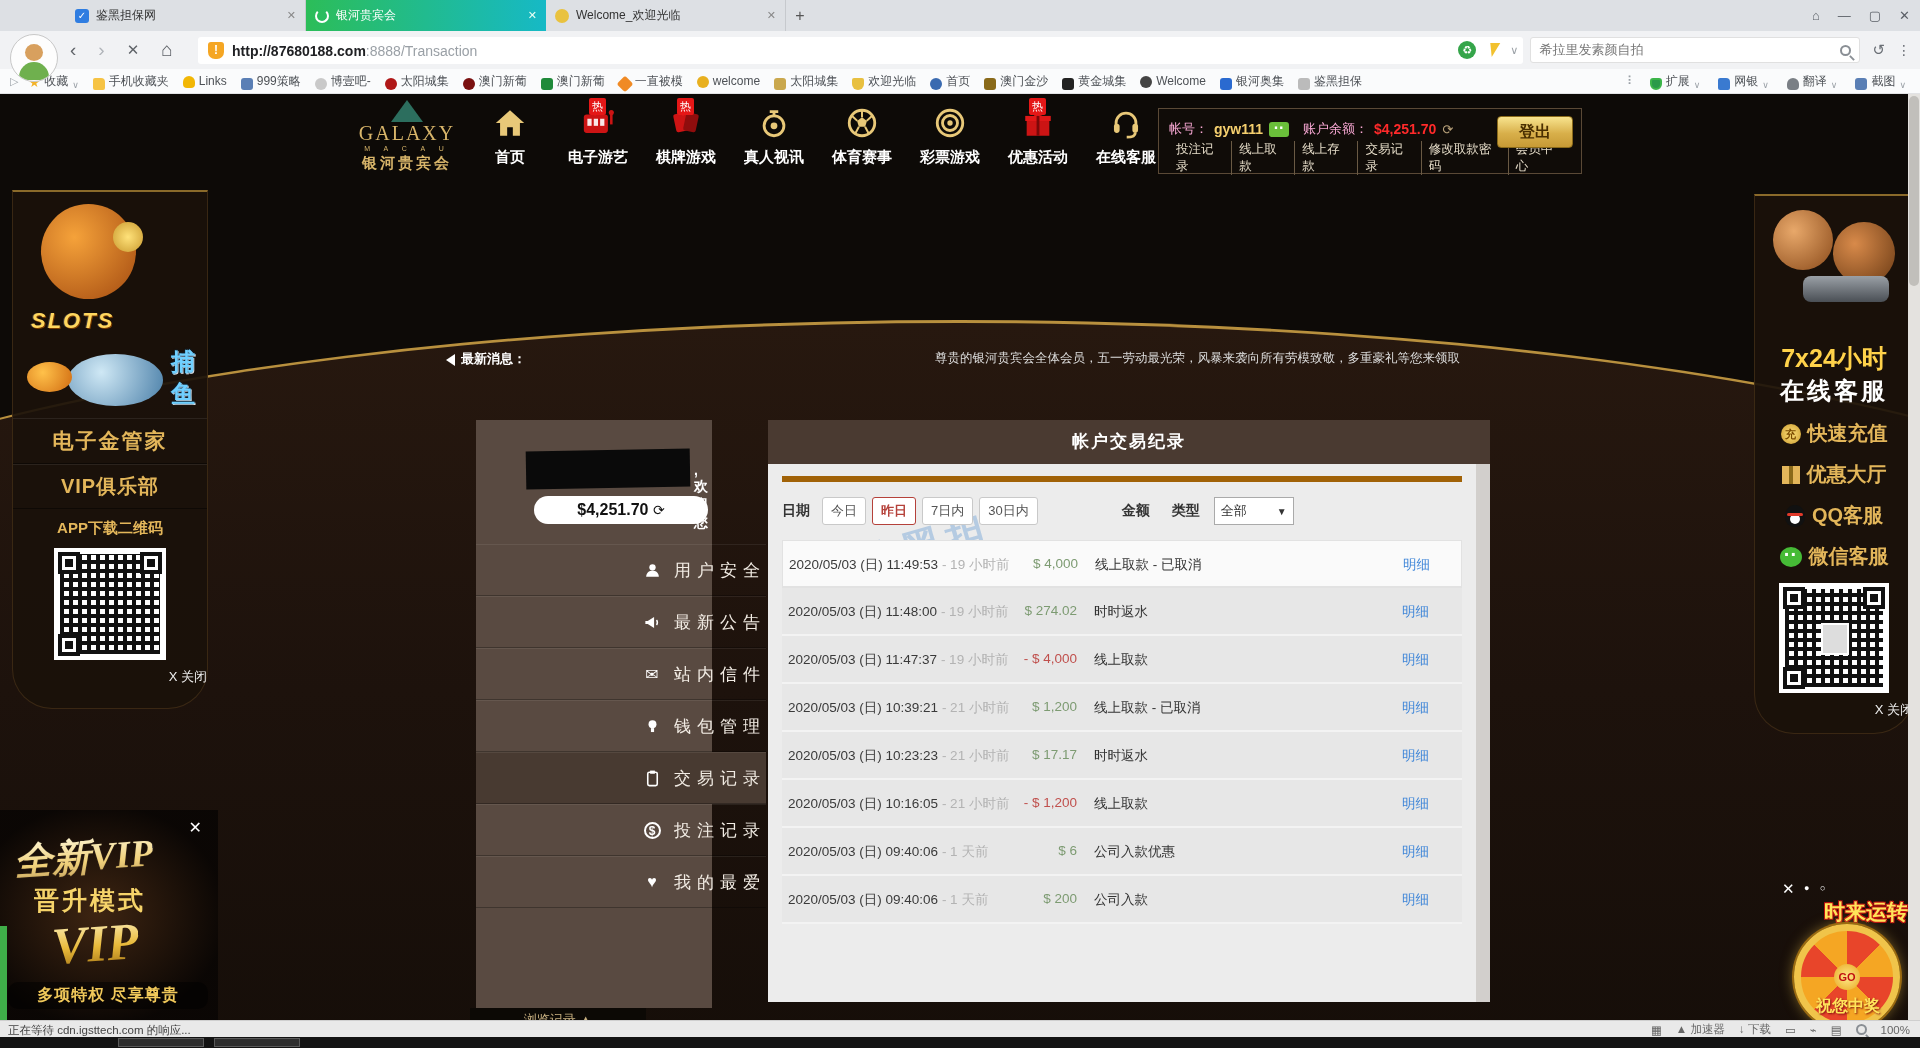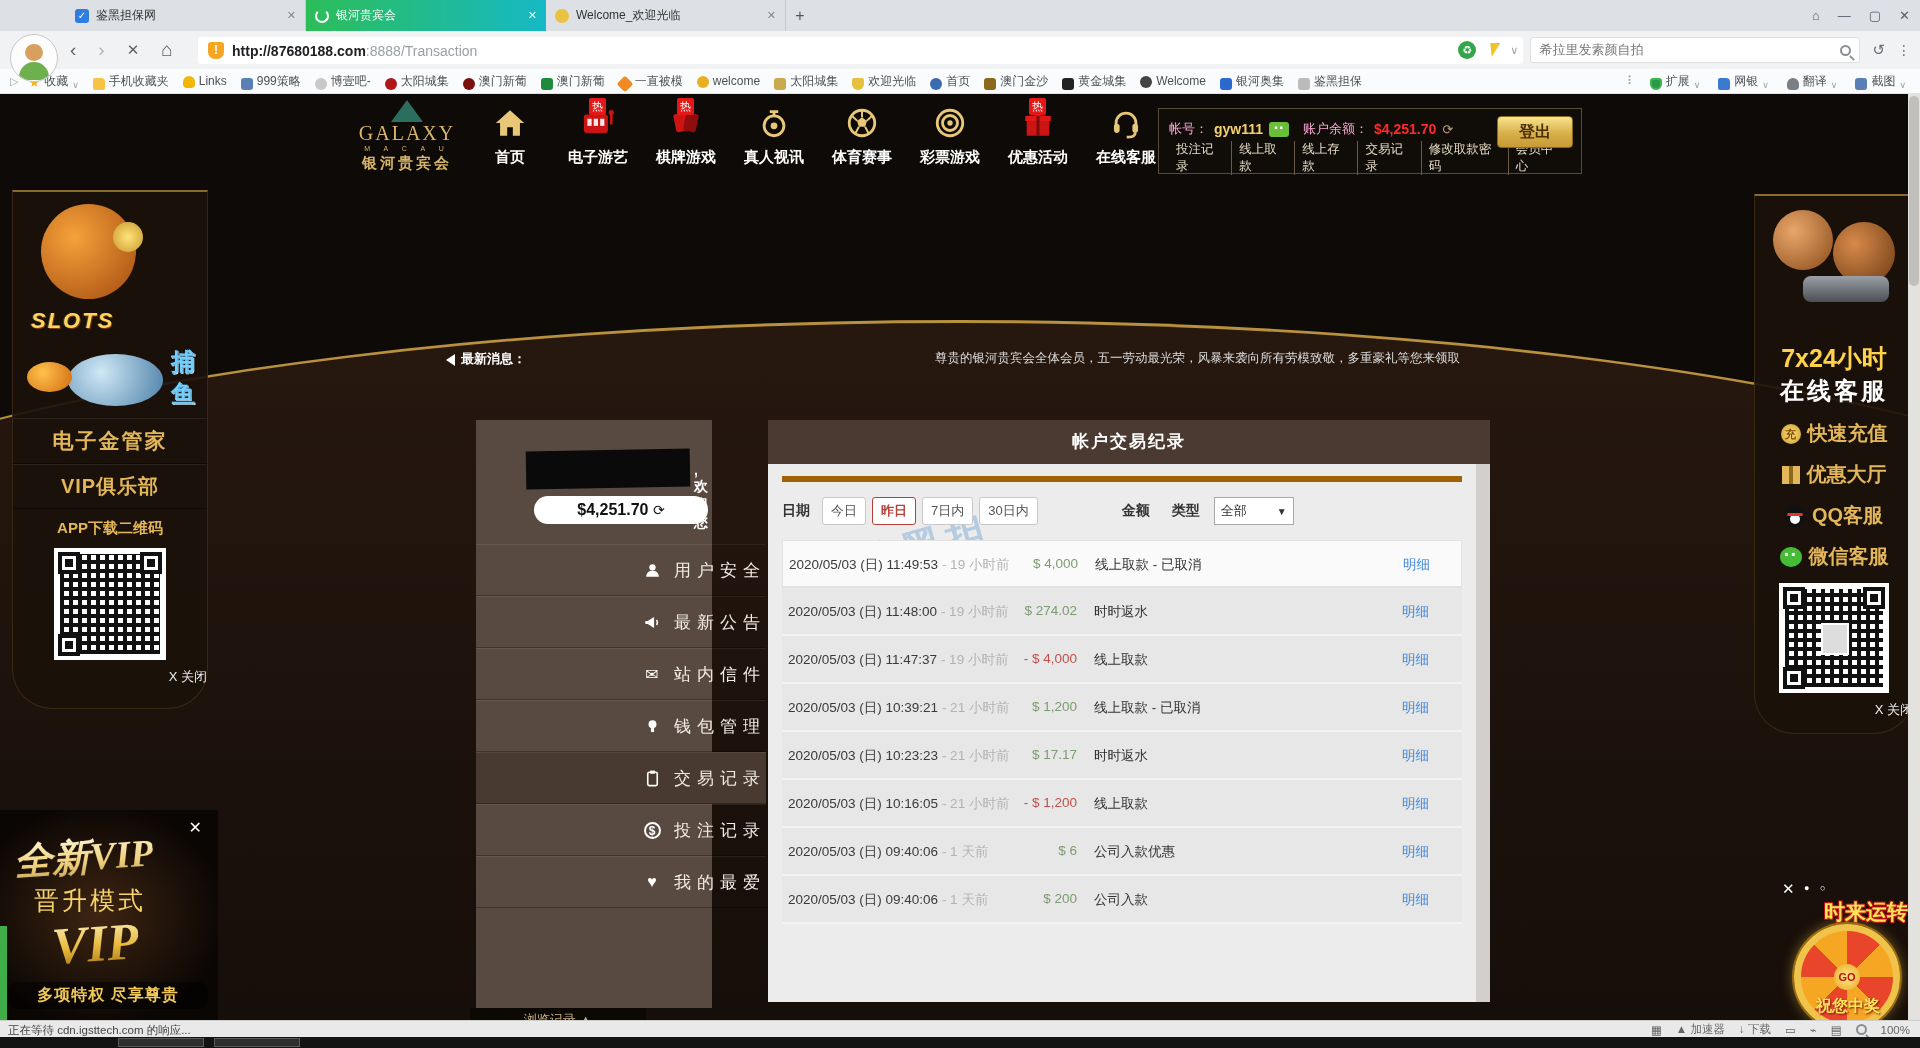--- a/index.html
+++ b/index.html
@@ -212,21 +212,21 @@
   .txrow .det { position:absolute; left:620px; top:15px; font-size:13.5px; color:#3f86d8; }
 
   
   .vippromo { position:absolute; left:0; top:716px; width:218px; height:210px; z-index:7;
               background:radial-gradient(ellipse at 45% 50%, rgba(64,38,18,.95), rgba(10,6,4,.96) 75%); }
   .vip-close { position:absolute; right:16px; top:8px; color:#fff; font-size:16px; }
   .vip-l1 { position:absolute; left:14px; top:22px; font-family:"Liberation Serif","DejaVu Serif",serif;
             font-style:italic; font-size:38px; font-weight:bold; transform:rotate(-4deg);
             background:linear-gradient(#fff8d0,#e8b93a 60%,#9a6a10); -webkit-background-clip:text; background-clip:text;
             color:transparent; text-shadow:0 0 1px #fff5; }
-  .vip-l2 { position:absolute; left:34px; top:74px; font-size:25px; font-weight:normal; color:#f5d36a; letter-spacing:3px;}
+  .vip-l2 { position:absolute; left:34px; top:74px; font-size:25px; font-weight:bold; color:#f5d36a; letter-spacing:3px;}
   .vip-l3 { position:absolute; left:52px; top:104px; font-family:"Liberation Serif","DejaVu Serif",serif;
             font-style:italic; font-size:52px; font-weight:bold; transform:rotate(-4deg);
             background:linear-gradient(#fff8d0,#e8b93a 55%,#9a6a10); -webkit-background-clip:text; background-clip:text;
             color:transparent; }
   .vip-l4 { position:absolute; left:8px; top:172px; width:200px; text-align:center; font-size:16px; font-weight:bold;
             color:#f0c85a; background:rgba(0,0,0,.5); border-radius:10px; padding:3px 0; letter-spacing:1px; }
   .greenstrip { position:absolute; left:0; top:832px; width:7px; height:94px; background:#3fae49; z-index:8; }
   .wheelpromo { position:absolute; left:1782px; top:786px; width:134px; height:140px; z-index:7; }
   .wh-close { position:absolute; left:0; top:0; color:#fff; font-size:15px; }
   .wh-dots { position:absolute; left:22px; top:3px; color:#fff; font-size:9px; letter-spacing:4px; }

